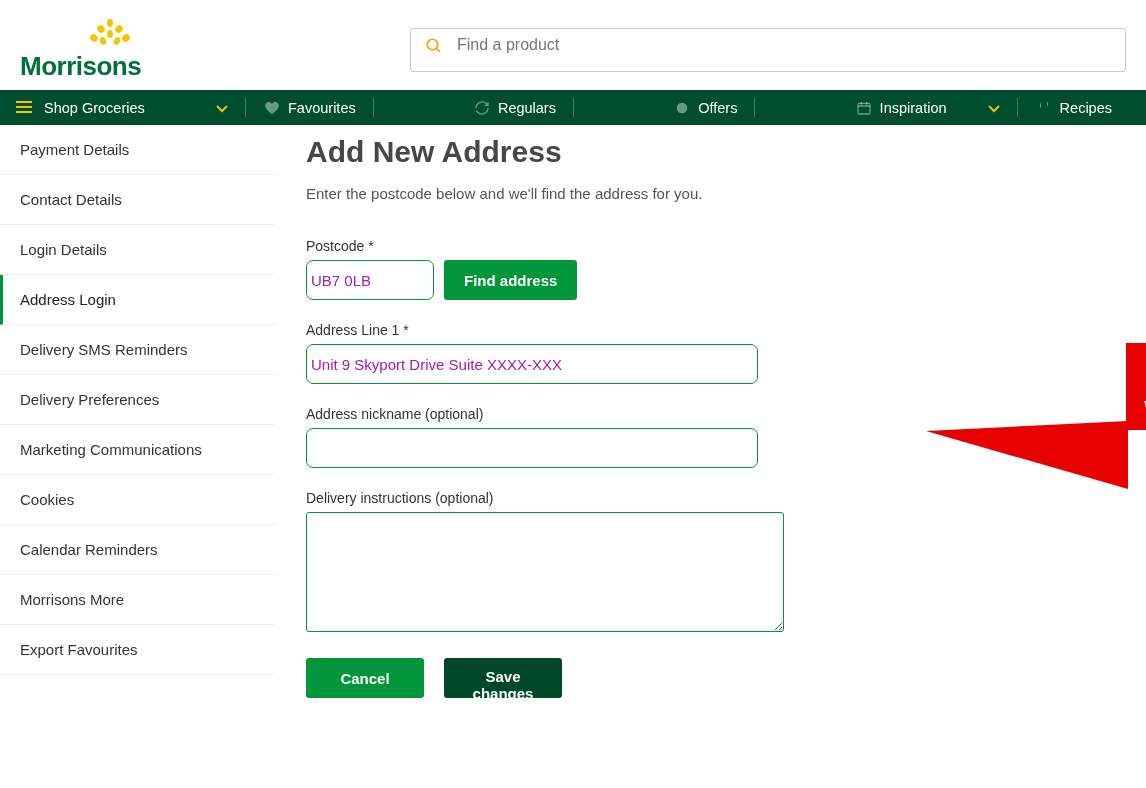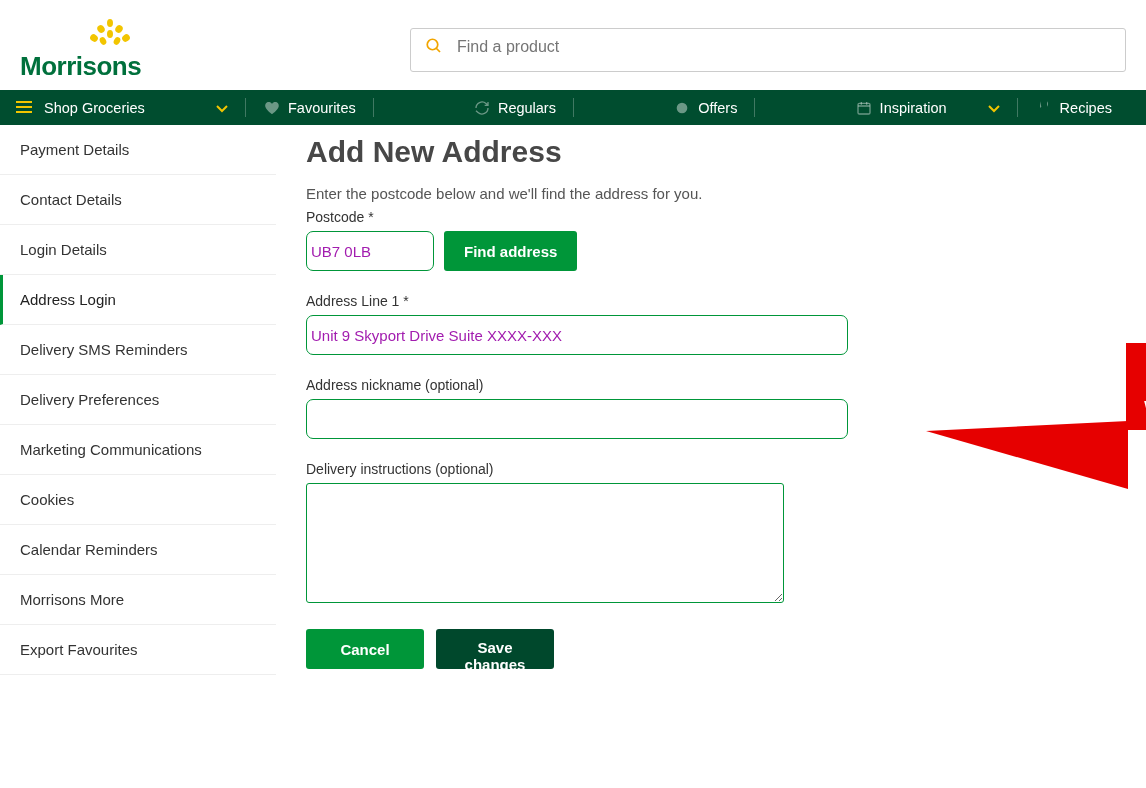--- a/index.html
+++ b/index.html
@@ -32,25 +32,25 @@
     font-size: 26px;
     font-weight: bold;
     letter-spacing: -0.5px;
   }
   .search-container {
     flex: 1;
     margin-left: 210px;
   }
   .search-wrapper {
     display: flex;
-    align-items: flex-start;
+    align-items: flex-end;
     border: 1px solid #ccc;
     border-radius: 3px;
     height: 44px;
-    padding: 8px 14px;
+    padding: 16px 14px;
   }
   .search-icon {
     width: 18px;
     height: 18px;
     margin-right: 12px;
   }
   .search-input {
     border: none;
     outline: none;
     font-size: 16px;
@@ -126,21 +126,21 @@
   }
   .page-title {
     font-size: 30px;
     font-weight: 600;
     color: #474747;
     margin-bottom: 16px;
   }
   .subtitle {
     font-size: 15px;
     color: #555;
-    margin-bottom: 7px;
+    margin-bottom: 36px;
   }
   .form-group {
     margin-bottom: 22px;
   }
   .form-label {
     font-size: 14px;
     color: #333;
     margin-bottom: 6px;
     display: block;
   }
@@ -151,21 +151,21 @@
   .input-text {
     border: 1px solid #009639;
     border-radius: 7px;
     height: 40px;
     padding: 0 4px;
     font-size: 15px;
     color: #a21caf;
     outline: none;
   }
   .input-postcode { width: 128px; }
-  .input-wide { width: 542px; display:block; border:1px solid #009639;}
+  .input-wide { width: 452px; display:block; border:1px solid #009639;}
   .btn {
     height: 40px;
     border: none;
     border-radius: 3px;
     padding: 10px 20px;
     font-size: 15px;
     font-weight: bold;
     color: #fff;
     cursor: pointer;
   }
@@ -177,21 +177,21 @@
     border: 1px solid #009639;
     border-radius: 3px;
     padding: 8px 12px;
     font-size: 15px;
     resize: both;
     outline: none;
     font-family: Arial, Helvetica, sans-serif;
   }
   .actions {
     display: flex;
-    gap: 12px;
+    gap: 20px;
     margin-top: 4px;
   }
   .callout {
     position: absolute;
     top: 218px;
     left: 850px;
     width: 258px;
     background: #e60000;
     color: #fff;
     font-size: 15px;

